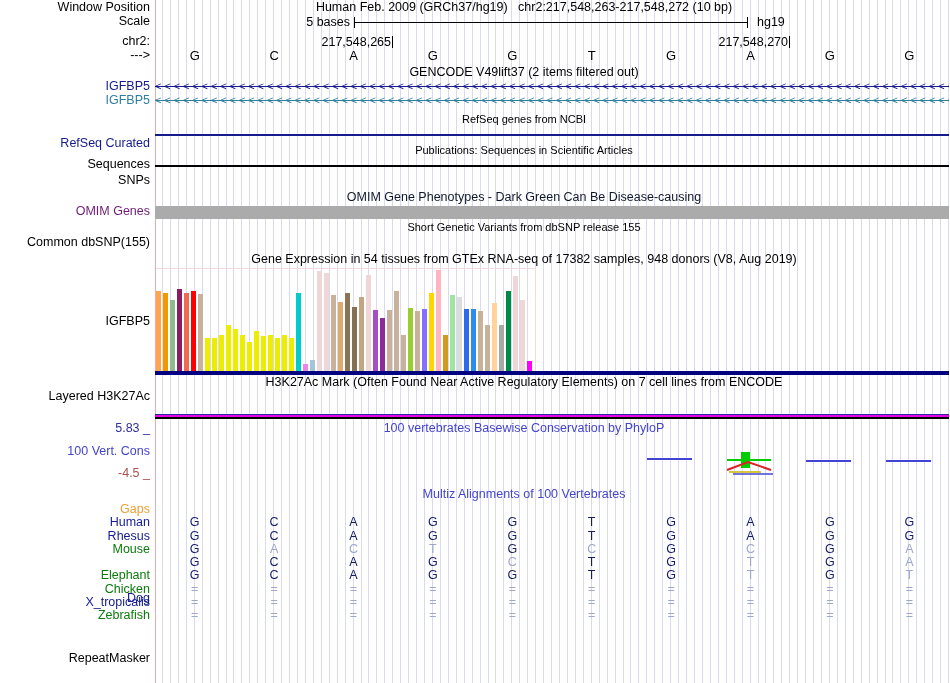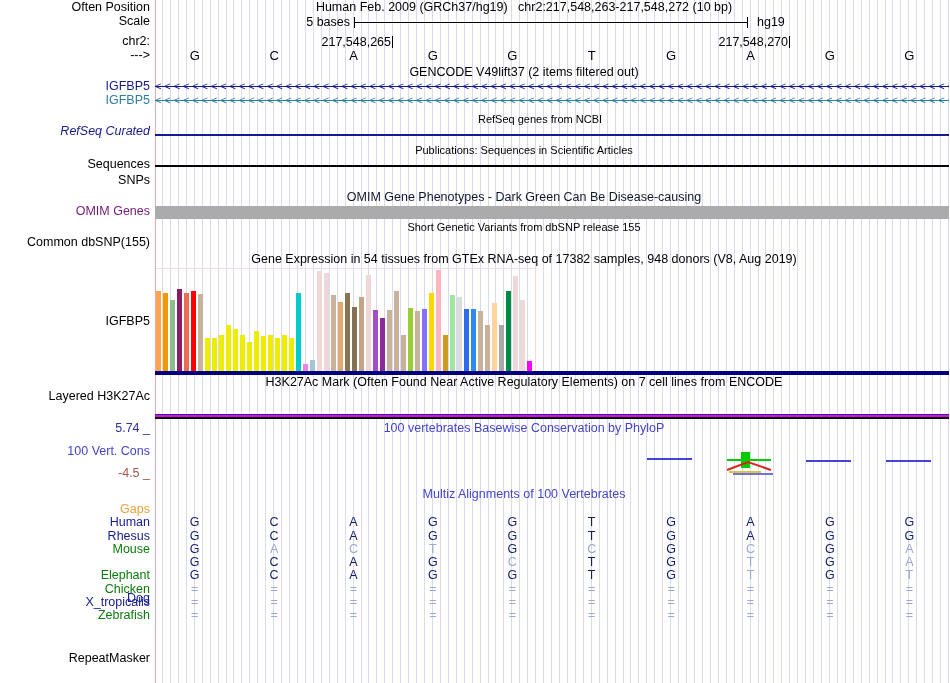--- a/index.html
+++ b/index.html
@@ -46,21 +46,21 @@
   <div class="t" style="top:1px;">Human Feb. 2009 (GRCh37/hg19)   chr2:217,548,263-217,548,272 (10 bp)</div>
   <div class="hdr-txt" style="top:15px;right:600px;">5 bases</div>
   <div id="scale-ruler"></div>
   <div class="hdr-txt" style="top:15px;left:757px;">hg19</div>
   <div class="coord" style="right:559px;">217,548,265</div>
   <div class="coord-tick" style="left:392px;"></div>
   <div class="coord" style="right:162px;">217,548,270</div>
   <div class="coord-tick" style="left:789px;"></div>
 
   <div class="t" style="top:66px;">GENCODE V49lift37 (2 items filtered out)</div>
-  <div class="t small" style="top:113px;padding-left:16px;">RefSeq genes from NCBI</div>
+  <div class="t small" style="top:113px;">RefSeq genes from NCBI</div>
   <div class="t small" style="top:144px;">Publications: Sequences in Scientific Articles</div>
   <div class="t" style="top:191px;color:#0f172a;">OMIM Gene Phenotypes - Dark Green Can Be Disease-causing</div>
   <div class="t small" style="top:221px;">Short Genetic Variants from dbSNP release 155</div>
   <div class="t" style="top:253px;">Gene Expression in 54 tissues from GTEx RNA-seq of 17382 samples, 948 donors (V8, Aug 2019)</div>
   <div class="t" style="top:376px;">H3K27Ac Mark (Often Found Near Active Regulatory Elements) on 7 cell lines from ENCODE</div>
   <div class="t" style="top:422px;color:#4444CC;">100 vertebrates Basewise Conservation by PhyloP</div>
   <div class="t" style="top:488px;color:#4444CC;">Multiz Alignments of 100 Vertebrates</div>
 
   <div class="generow" style="top:80px;color:#151B8D;">&lt;&lt;&lt;&lt;&lt;&lt;&lt;&lt;&lt;&lt;&lt;&lt;&lt;&lt;&lt;&lt;&lt;&lt;&lt;&lt;&lt;&lt;&lt;&lt;&lt;&lt;&lt;&lt;&lt;&lt;&lt;&lt;&lt;&lt;&lt;&lt;&lt;&lt;&lt;&lt;&lt;&lt;&lt;&lt;&lt;&lt;&lt;&lt;&lt;&lt;&lt;&lt;&lt;&lt;&lt;&lt;&lt;&lt;&lt;&lt;&lt;&lt;&lt;&lt;&lt;&lt;&lt;&lt;&lt;&lt;&lt;&lt;&lt;&lt;&lt;&lt;&lt;&lt;&lt;&lt;&lt;&lt;&lt;&lt;&lt;&lt;&lt;&lt;&lt;&lt;&lt;&lt;&lt;&lt;&lt;&lt;&lt;&lt;&lt;&lt;&lt;&lt;&lt;&lt;&lt;&lt;&lt;&lt;&lt;&lt;</div>
   <div class="generow" style="top:94px;color:#2E7F9E;">&lt;&lt;&lt;&lt;&lt;&lt;&lt;&lt;&lt;&lt;&lt;&lt;&lt;&lt;&lt;&lt;&lt;&lt;&lt;&lt;&lt;&lt;&lt;&lt;&lt;&lt;&lt;&lt;&lt;&lt;&lt;&lt;&lt;&lt;&lt;&lt;&lt;&lt;&lt;&lt;&lt;&lt;&lt;&lt;&lt;&lt;&lt;&lt;&lt;&lt;&lt;&lt;&lt;&lt;&lt;&lt;&lt;&lt;&lt;&lt;&lt;&lt;&lt;&lt;&lt;&lt;&lt;&lt;&lt;&lt;&lt;&lt;&lt;&lt;&lt;&lt;&lt;&lt;&lt;&lt;&lt;&lt;&lt;&lt;&lt;&lt;&lt;&lt;&lt;&lt;&lt;&lt;&lt;&lt;&lt;&lt;&lt;&lt;&lt;&lt;&lt;&lt;&lt;&lt;&lt;&lt;&lt;&lt;&lt;&lt;</div>
@@ -134,34 +134,34 @@
     <rect x="572" y="9" width="44" height="2" fill="#00CC00"></rect>
     <rect x="586" y="2" width="9" height="16" fill="#00CC00"></rect>
     <polyline points="572,20 593,12 616,20" fill="none" stroke="#DD2222" stroke-width="2"></polyline>
     <line x1="574" y1="22" x2="606" y2="22" stroke="#C8B400" stroke-width="1.5"></line>
     <line x1="578" y1="24" x2="618" y2="24" stroke="#4444D4" stroke-width="1.5"></line>
     <rect x="651" y="10" width="45" height="2" fill="#4444D4"></rect>
     <rect x="731" y="10" width="45" height="2" fill="#4444D4"></rect>
   </svg>
 
   <div id="dyn-layer" style="position:absolute;inset:0;">
-      <div class="lab" style="top: 1px; color: rgb(0, 0, 0);">Often Position</div>
+      <div class="lab" style="top: 1px; color: rgb(0, 0, 0);">Window Position</div>
       <div class="lab" style="top: 15px; color: rgb(0, 0, 0);">Scale</div>
       <div class="lab" style="top: 35px; color: rgb(0, 0, 0);">chr2:</div>
       <div class="lab" style="top: 49px; color: rgb(0, 0, 0);">---&gt;</div>
       <div class="lab" style="top: 80px; color: rgb(21, 27, 141);">IGFBP5</div>
       <div class="lab" style="top: 94px; color: rgb(46, 127, 158);">IGFBP5</div>
-      <div class="lab" style="top: 125px; color: rgb(21, 27, 141); font-style: italic;">RefSeq Curated</div>
+      <div class="lab" style="top: 137px; color: rgb(21, 27, 141);">RefSeq Curated</div>
       <div class="lab" style="top: 158px; color: rgb(0, 0, 0);">Sequences</div>
       <div class="lab" style="top: 174px; color: rgb(0, 0, 0); margin-left: 12px;">SNPs</div>
       <div class="lab" style="top: 205px; color: #701a75;">OMIM Genes</div>
       <div class="lab" style="top: 236px; color: rgb(0, 0, 0);">Common dbSNP(155)</div>
       <div class="lab" style="top: 315px; color: rgb(0, 0, 0);">IGFBP5</div>
       <div class="lab" style="top: 390px; color: rgb(0, 0, 0);">Layered H3K27Ac</div>
-      <div class="lab" style="top: 422px; color: rgb(47, 47, 157);">5.74 _</div>
+      <div class="lab" style="top: 422px; color: rgb(47, 47, 157);">5.83 _</div>
       <div class="lab" style="top: 445px; color: rgb(68, 68, 204);">100 Vert. Cons</div>
       <div class="lab" style="top: 467px; color: rgb(168, 84, 76);">-4.5 _</div>
       <div class="lab" style="top: 503px; color: rgb(238, 158, 58);">Gaps</div>
       <div class="lab" style="top: 652px; color: rgb(0, 0, 0);">RepeatMasker</div>
       <span class="refbase" style="left: 194.7px; top: 49px;">G</span>
       <span class="refbase" style="left: 274.1px; top: 49px;">C</span>
       <span class="refbase" style="left: 353.5px; top: 49px;">A</span>
       <span class="refbase" style="left: 432.9px; top: 49px;">G</span>
       <span class="refbase" style="left: 512.3px; top: 49px;">G</span>
       <span class="refbase" style="left: 591.7px; top: 49px;">T</span>

